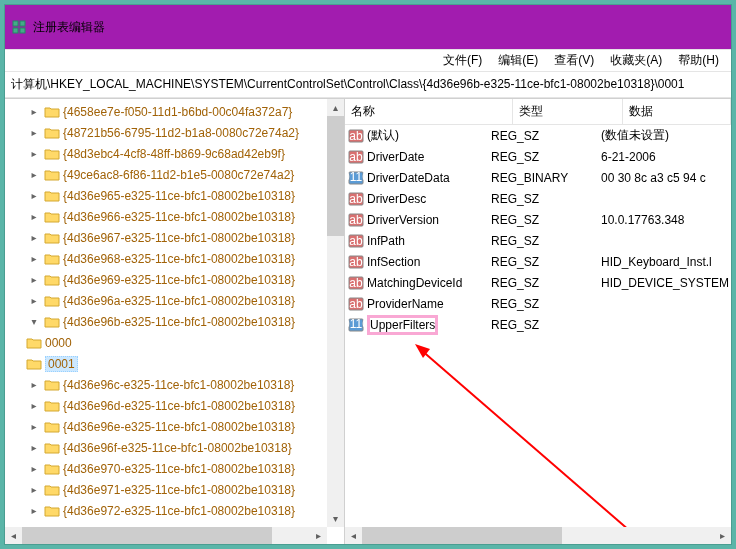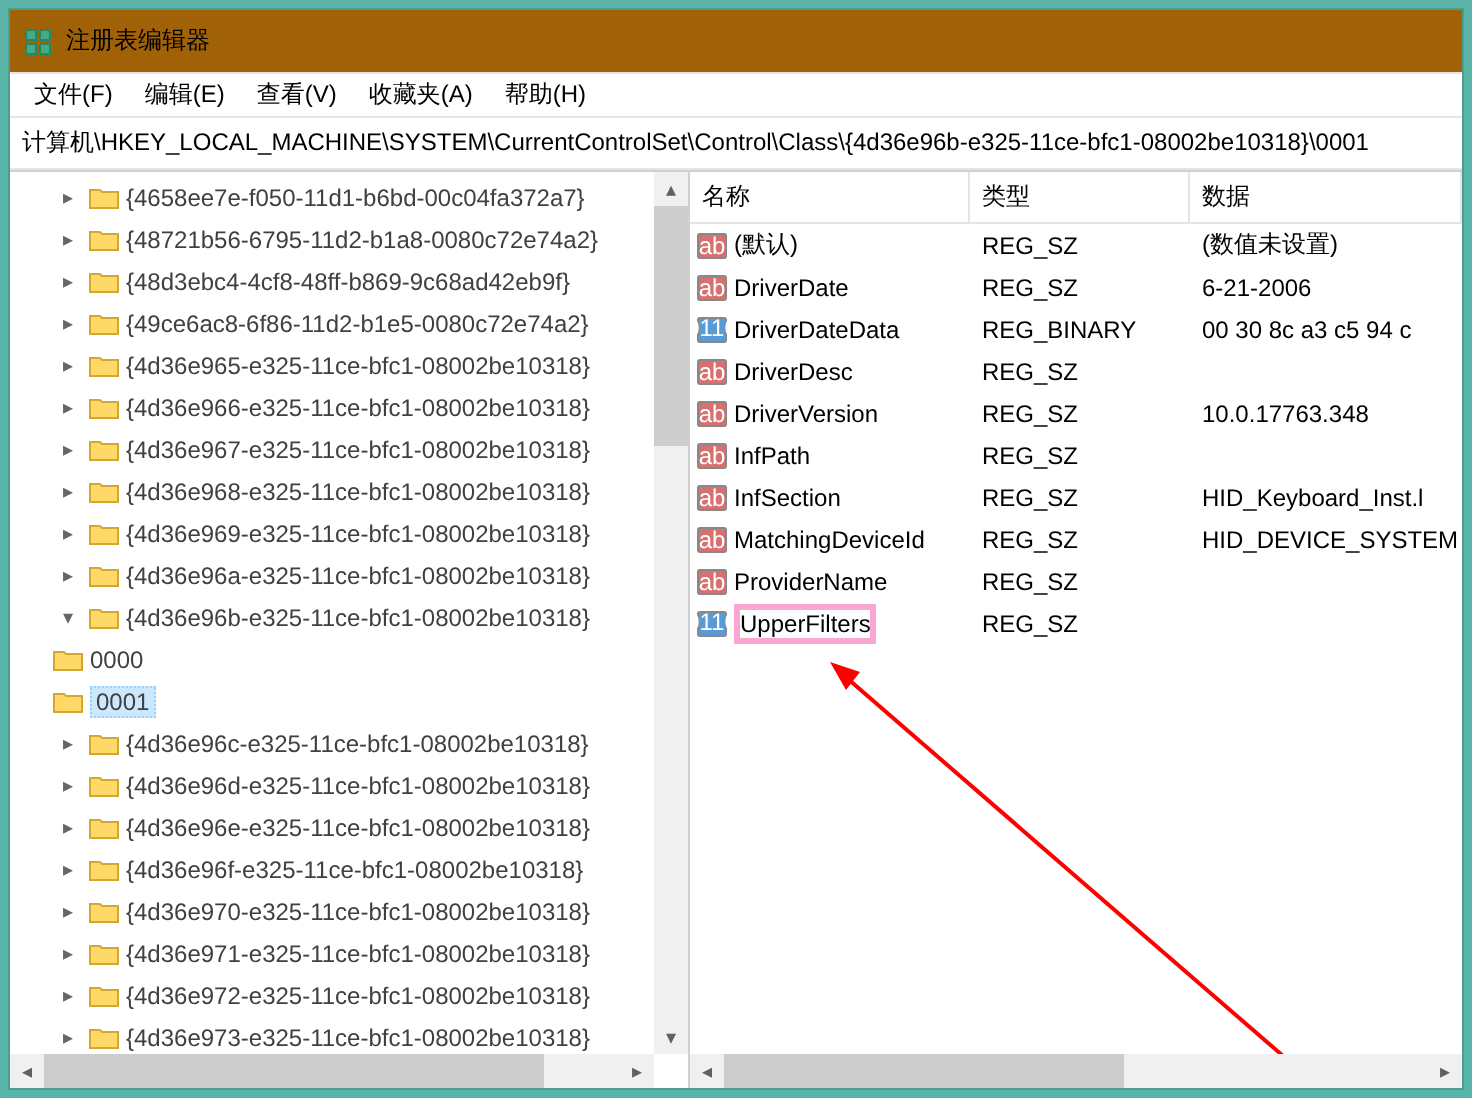--- a/index.html
+++ b/index.html
@@ -1,37 +1,37 @@
 <!DOCTYPE html>
 <html><head>
 <meta charset="utf-8">
 <style>
 * { margin: 0; padding: 0; box-sizing: border-box; font-family: "Microsoft YaHei", "Segoe UI", sans-serif; font-size: 12px; }
 body { background: #5ab5a8; padding: 4px; }
 .window { background: #fff; border: 1px solid #4a9d91; width: 728px; height: 541px; display: flex; flex-direction: column; }
-.titlebar { background: #a16207; display: flex; align-items: center; height: 32px; padding: 0 6px; border-bottom: 1px solid #e5e5e5; }
+.titlebar { background: #a21caf; display: flex; align-items: center; height: 45px; padding: 0 6px; border-bottom: 1px solid #e5e5e5; }
 .titlebar-icon { width: 16px; height: 16px; margin-right: 6px; }
 .titlebar-text { flex: 1; font-size: 12px; color: #000; }
-.menubar { display: flex; padding: 2px 4px; border-bottom: 1px solid #e5e5e5; height: 22px; align-items: center; }
+.menubar { display: flex; padding: 2px 4px; border-bottom: 1px solid #e5e5e5; height: 22px; align-items: center; justify-content: flex-end; }
 .menu-item { padding: 2px 8px; cursor: default; }
 .addressbar { padding: 4px 6px; border-bottom: 1px solid #e5e5e5; font-size: 12px; color: #000; white-space: nowrap; overflow: hidden; }
 .content { flex: 1; display: flex; overflow: hidden; border-top: 1px solid #d0d0d0; }
 .tree-pane { width: 340px; overflow: auto; border-right: 1px solid #d0d0d0; position: relative; }
 .tree { padding: 2px 0; }
 .tree-row { display: flex; align-items: center; height: 21px; padding-left: 4px; white-space: nowrap; cursor: default; }
 .expander { width: 14px; height: 14px; display: flex; align-items: center; justify-content: center; flex-shrink: 0; }
 .folder-icon { width: 16px; height: 14px; margin: 0 3px; flex-shrink: 0; }
-.tree-label { color: #404040; }
+.tree-label { color: #a16207; }
 .tree-label.selected { background: #cce8ff; border: 1px dotted #99d1ff; padding: 0 2px; }
 .indent1 { padding-left: 22px; }
 .indent2 { }
 .list-pane { flex: 1; overflow: auto; position: relative; }
 .list-header { display: flex; border-bottom: 1px solid #e5e5e5; background: #fff; position: sticky; top: 0; }
 .list-header-cell { padding: 4px 6px; border-right: 1px solid #e5e5e5; font-weight: normal; color: #000; }
-.col-name { width: 140px; }
+.col-name { width: 168px; }
 .col-type { width: 110px; }
 .col-data { flex: 1; }
 .list-body { }
 .list-row { display: flex; align-items: center; height: 21px; cursor: default; }
 .value-icon { width: 16px; height: 16px; margin: 0 3px; flex-shrink: 0; }
 .cell-name { width: 140px; display: flex; align-items: center; overflow: hidden; }
 .cell-name-text { overflow: hidden; text-overflow: ellipsis; white-space: nowrap; }
 .cell-type { width: 110px; padding-left: 6px; }
 .cell-data { flex: 1; padding-left: 6px; overflow: hidden; white-space: nowrap; }
 .edit-box { border: 3px solid #f9a8d4; padding: 0 0; background: #fff; }

